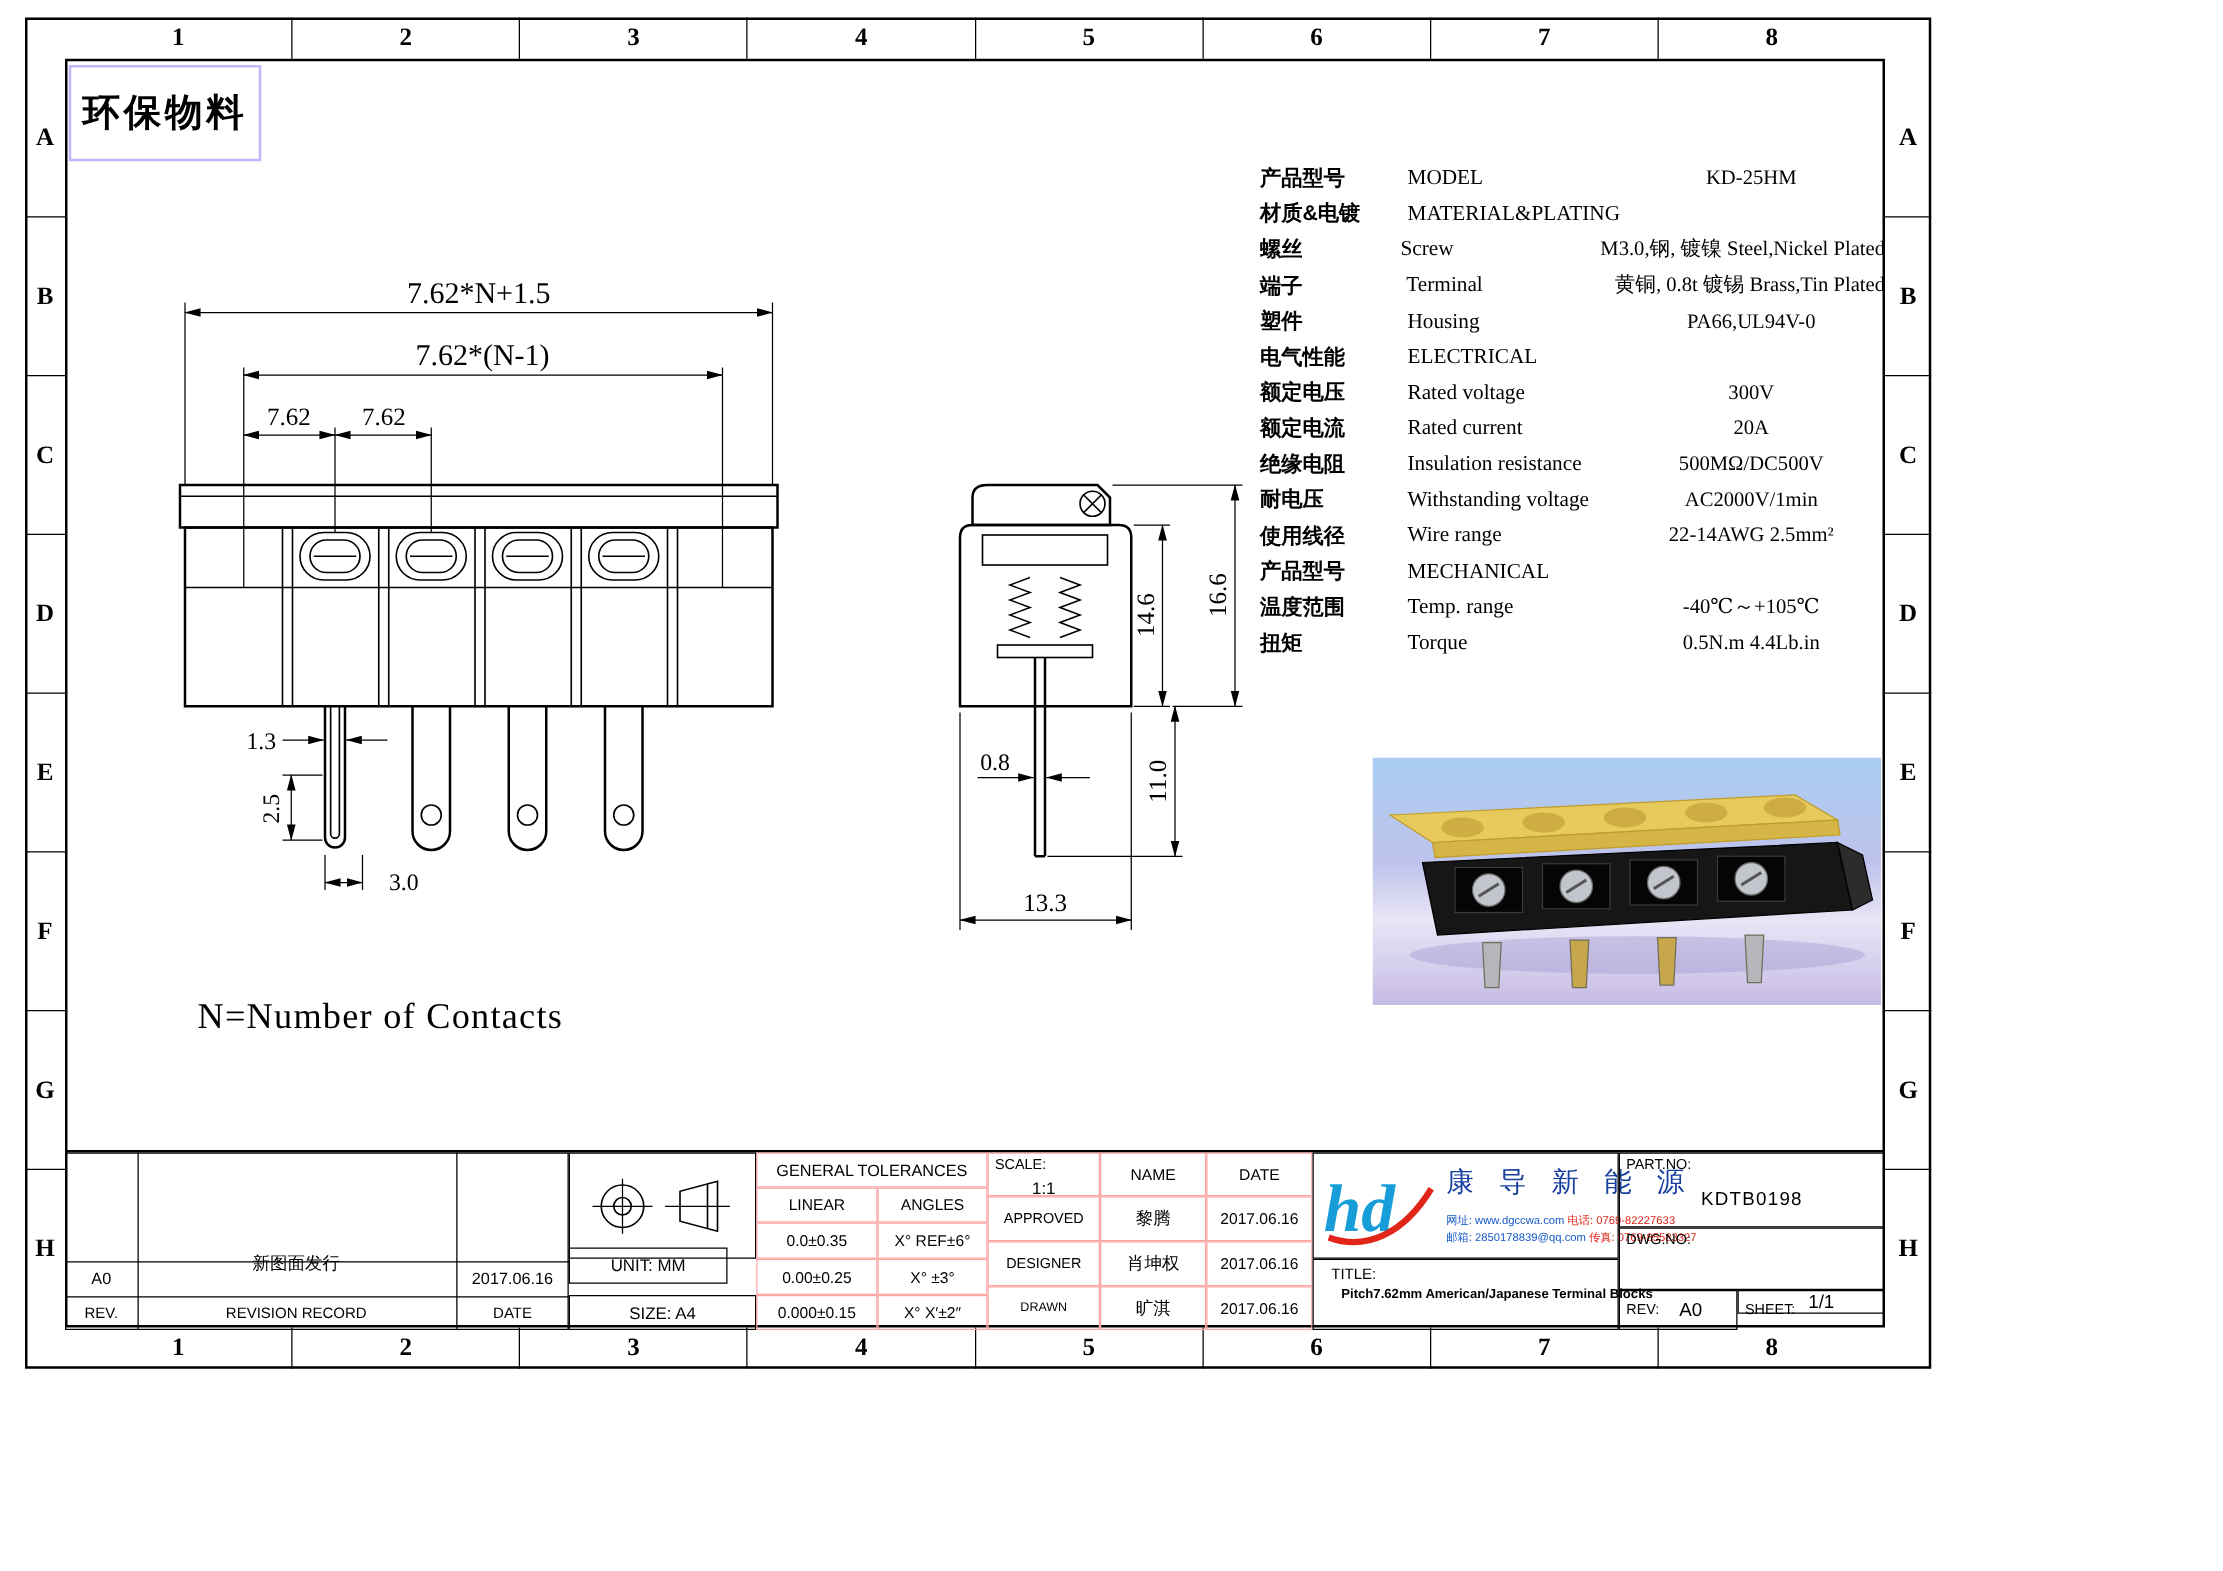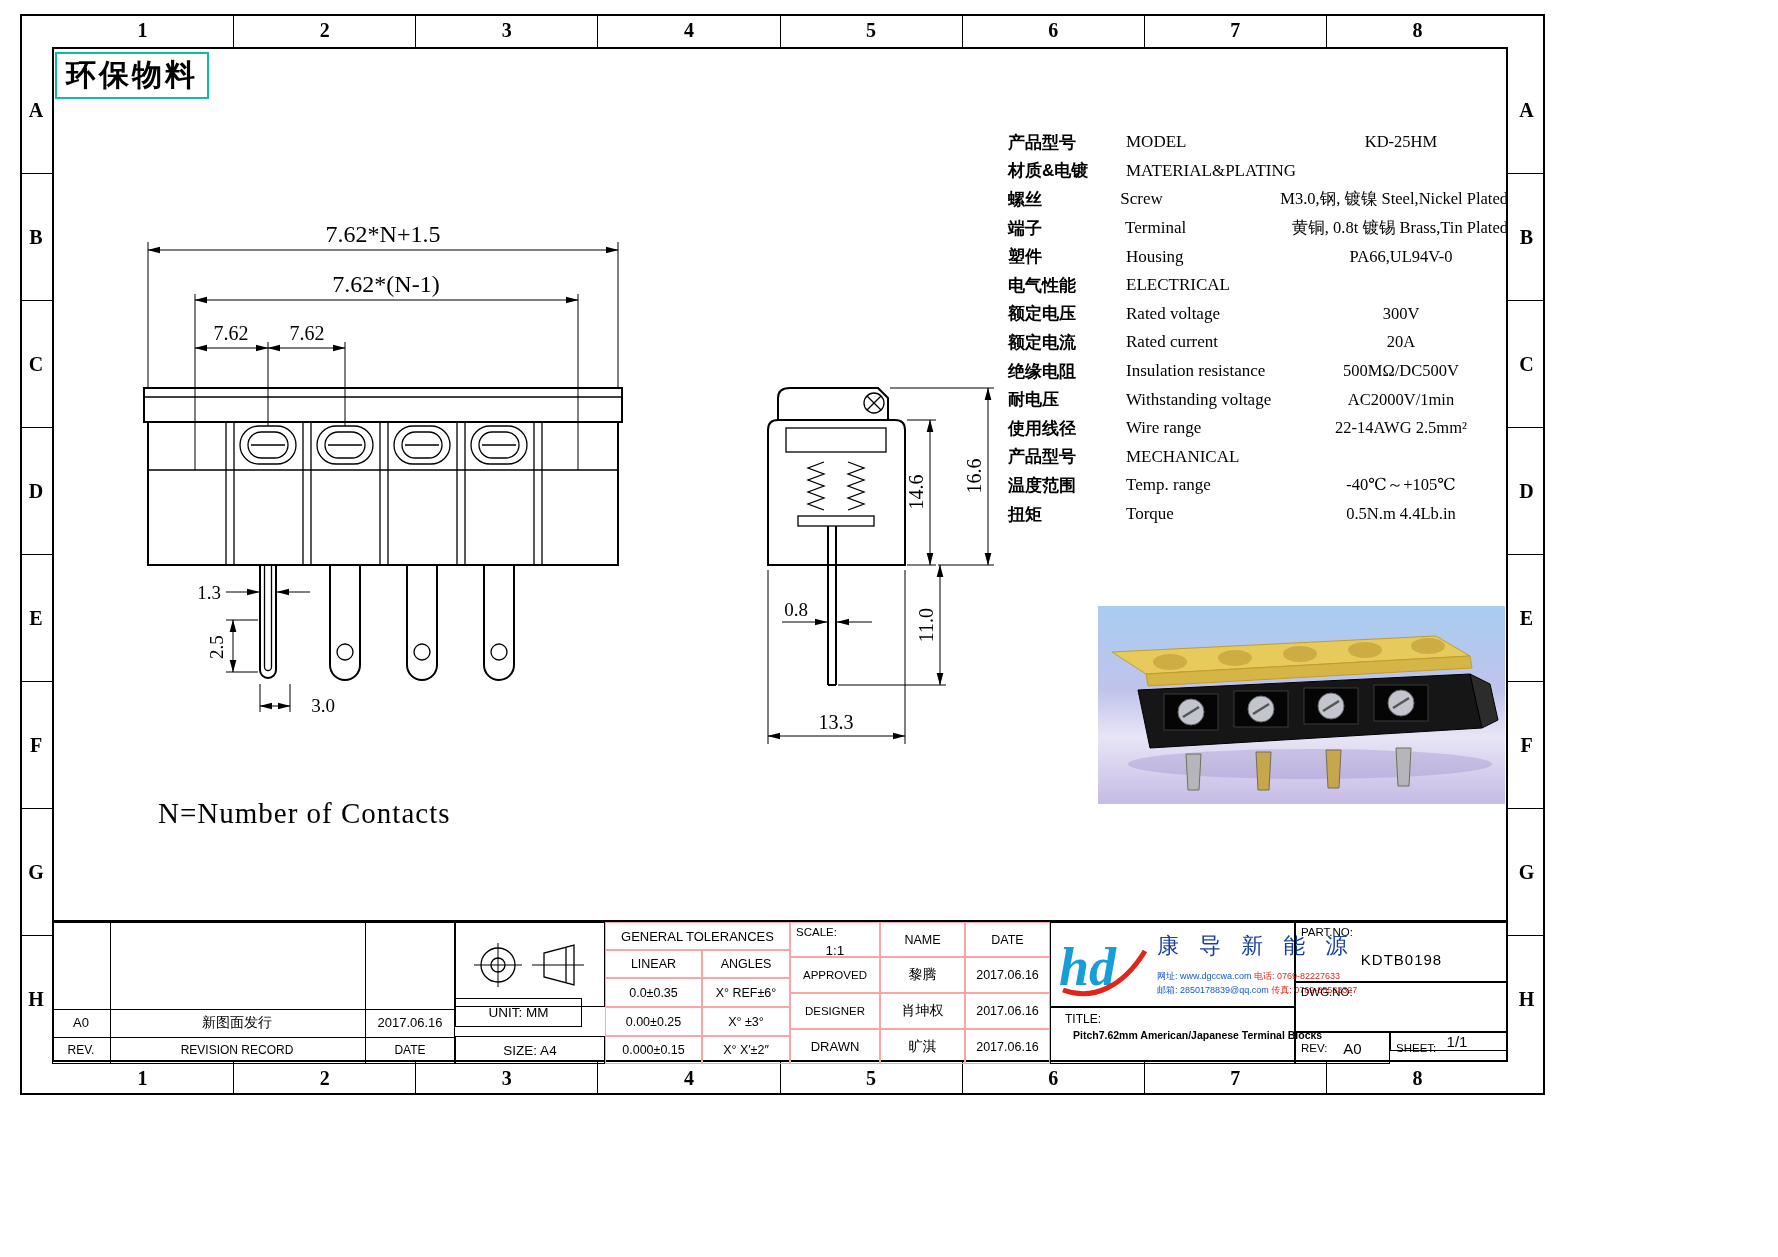--- a/index.html
+++ b/index.html
@@ -14,21 +14,21 @@
 .band-v{flex-direction:column}
 .gcell{flex:1;display:flex;align-items:center;justify-content:center;
   font:bold 20px "Liberation Serif","DejaVu Serif",serif}
 .band-h .gcell + .gcell{border-left:1.5px solid #000}
 .band-v .gcell + .gcell{border-top:1.5px solid #000}
 #band-top{left:52px;top:14px;width:1456px;height:33px}
 #band-bottom{left:52px;top:1062px;width:1456px;height:33px}
 #band-left{left:20px;top:47px;width:32px;height:1015px}
 #band-right{left:1508px;top:47px;width:37px;height:1015px}
 
-#eco-box{left:55px;top:52px;border:2px solid #14b8a6;padding:1px 9px;
+#eco-box{left:55px;top:52px;border:2px solid #c4b5fd;padding:16px 9px;
   font:bold 30px "Liberation Serif","DejaVu Serif",serif;letter-spacing:3px}
 
 #spec{left:1008px;top:128px;width:500px}
 .spec-row{display:flex;align-items:center;height:28.6px}
 .spec-cn{width:118px;font-weight:bold;font-size:17px;white-space:nowrap}
 .spec-en{width:168px;font-family:"Liberation Serif","DejaVu Serif",serif;font-size:17px;white-space:nowrap}
 .spec-val{flex:1;text-align:center;font-family:"Liberation Serif","DejaVu Serif",serif;
   font-size:16.5px;white-space:nowrap}
 #contacts-note{left:158px;top:797px;font:29px "Liberation Serif","DejaVu Serif",serif;letter-spacing:1px}
 
@@ -370,21 +370,21 @@
   </svg>
 
   <div class="abs" id="titleblock">
 
     <div class="tbc" style="left:0;top:0;width:403px;height:142px"></div>
     <div class="vline" style="left:58px;top:0;height:142px"></div>
     <div class="vline" style="left:313px;top:0;height:142px"></div>
     <div class="hline" style="left:0;top:87px;width:403px"></div>
     <div class="hline" style="left:0;top:115px;width:403px"></div>
     <span class="rev-txt" style="left:29px;top:93px">A0</span>
-    <span class="rev-txt" style="left:185px;top:92px;font-size:14px">新图面发行</span>
+    <span class="rev-txt" style="left:185px;top:80px;font-size:14px">新图面发行</span>
     <span class="rev-txt" style="left:358px;top:93px">2017.06.16</span>
     <span class="rev-txt" style="left:29px;top:121px;font-size:12px">REV.</span>
     <span class="rev-txt" style="left:185px;top:121px;font-size:12px">REVISION RECORD</span>
     <span class="rev-txt" style="left:358px;top:121px;font-size:12px">DATE</span>
 
     <div class="tbc" style="left:403px;top:0;width:150px;height:85px">
       <svg width="120" height="56" viewBox="0 0 120 56">
         <circle cx="28" cy="28" r="17" class="obj2"></circle>
           <circle cx="28" cy="28" r="7" class="obj2"></circle>
         <g class="dim">
@@ -438,21 +438,21 @@
           <div class="gbc" style="font-size:12.5px">2017.06.16</div>
         </div>
 
         <div class="grow">
           <div class="gbc" style="font-size:11.5px">DESIGNER</div>
           <div class="gbc" style="font-size:14px">肖坤权</div>
           <div class="gbc" style="font-size:12.5px">2017.06.16</div>
         </div>
 
         <div class="grow">
-          <div class="gbc" style="font-size:13px">DRAWN</div>
+          <div class="gbc" style="font-size:10px">DRAWN</div>
           <div class="gbc" style="font-size:14px">旷淇</div>
           <div class="gbc" style="font-size:12.5px">2017.06.16</div>
         </div>
       </div>
 
     <div class="tbc" style="left:998px;top:0;width:245px;height:85px">
       <svg class="abs" style="left:6px;top:4px" width="100" height="76" viewBox="0 0 100 76">
         <text x="2" y="58" font-size="54" font-style="italic" font-weight="bold" fill="#179ed9" font-family="Liberation Serif, DejaVu Serif, serif">hd</text>
         <path d="M6,63 C36,74 66,60 88,24" stroke="#e12619" stroke-width="5" fill="none"></path>
       </svg>

